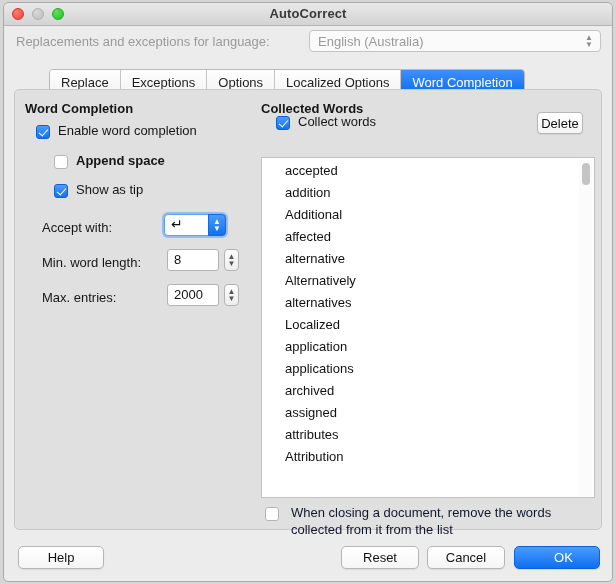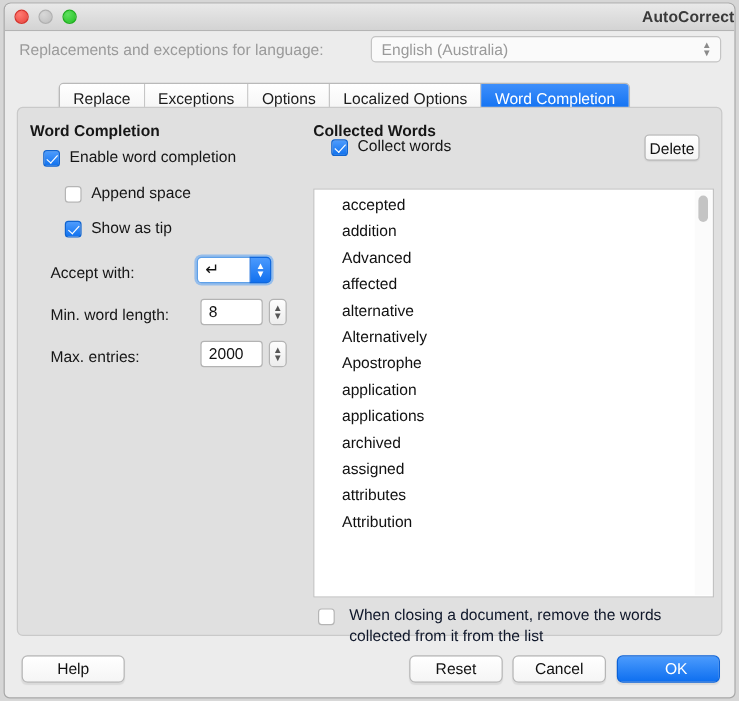--- a/index.html
+++ b/index.html
@@ -34,21 +34,21 @@
   .titlebar {
     position: relative;
     height: 22px;
     background: linear-gradient(180deg, #e9e9e9 0%, #d3d3d3 100%);
     border-bottom: 1px solid #b4b4b4;
     border-radius: 5px 5px 0 0;
   }
   .title-text {
     position: absolute;
     left: 0; right: 0; top: 3px;
-    text-align: right;
+    text-align: center;
     font-size: 13px;
     font-weight: bold;
     color: #3a3a3a;
     letter-spacing: .1px;
   }
   .lights {
     position: absolute;
     left: 8px; top: 5px;
     display: flex;
     gap: 8px;
@@ -383,21 +383,21 @@
   </div>
 
   <div class="panel">
 
     <div class="group-title left-title">Word Completion</div>
 
     <div class="cb on" style="left:21px; top:35px;"></div>
     <div class="cb-label" style="left:43px; top:33px;">Enable word completion</div>
 
     <div class="cb off" style="left:39px; top:65px;"></div>
-    <div class="cb-label" style="left:61px; top:63px;">Append space</div>
+    <div class="cb-label" style="left:61px; top:63px;font-weight:bold;">Append space</div>
 
     <div class="cb on" style="left:39px; top:94px;"></div>
     <div class="cb-label" style="left:61px; top:92px;">Show as tip</div>
 
     <div class="row-label" style="left:27px; top:130px;">Accept with:</div>
     <div class="accept-combo" style="left:149px; top:124px;">
       <div class="glyph">↵</div>
       <div class="stepper-blue">
         <span>▲</span>
           <span>▼</span>
@@ -422,25 +422,26 @@
 
     <div class="cb on" style="left:261px; top:26px;"></div>
     <div class="cb-label" style="left:283px; top:24px;">Collect words</div>
 
     <div class="delete-btn">Delete</div>
 
     <div class="listbox">
       <div class="list-inner">
           <div class="list-item">accepted</div>
           <div class="list-item">addition</div>
-          <div class="list-item">Advanced</div>
+          <div class="list-item">Additional</div>
           <div class="list-item">affected</div>
           <div class="list-item">alternative</div>
           <div class="list-item">Alternatively</div>
-          <div class="list-item">Apostrophe</div>
+          <div class="list-item">alternatives</div>
+          <div class="list-item">Localized</div>
           <div class="list-item">application</div>
           <div class="list-item">applications</div>
           <div class="list-item">archived</div>
           <div class="list-item">assigned</div>
           <div class="list-item">attributes</div>
           <div class="list-item">Attribution</div>
         </div>
       <div class="list-scrollbar">
         <div class="list-thumb"></div>
       </div>

